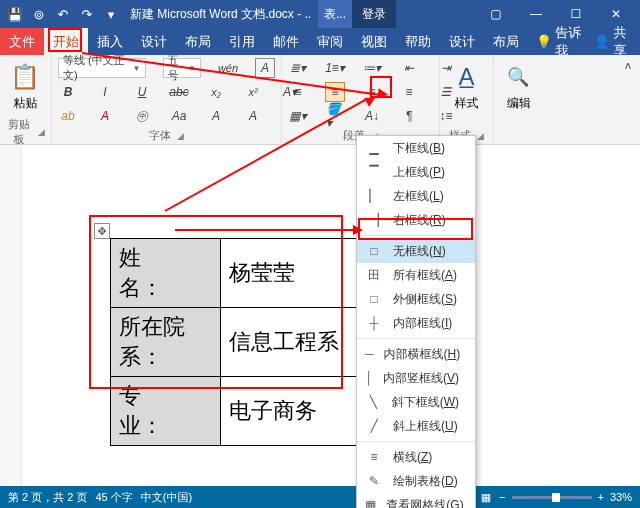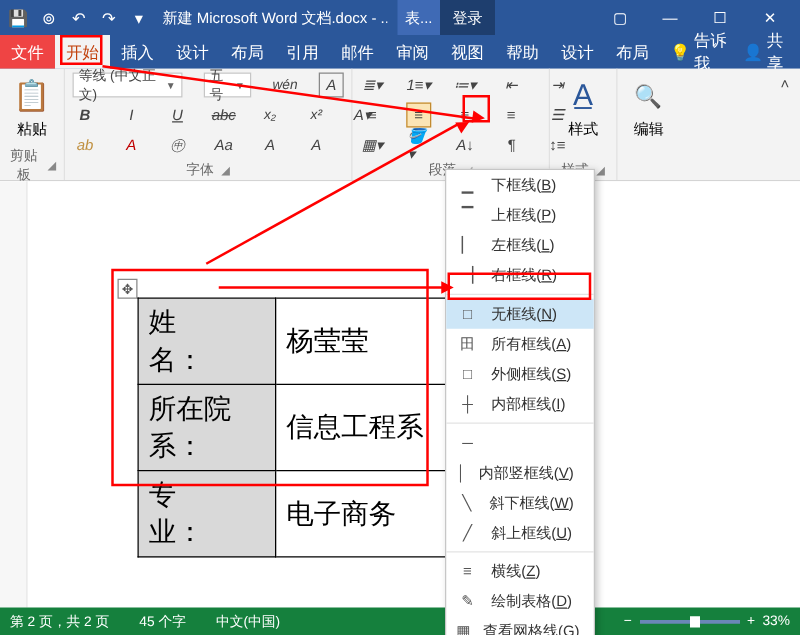--- a/index.html
+++ b/index.html
@@ -49,21 +49,21 @@
   table.wtbl td.val { width: 160px; }
 
   
   .dropdown { position: absolute; background: #fff; border: 1px solid #c6c6c6; box-shadow: 2px 2px 6px rgba(0,0,0,.25); font-size: 12px; z-index: 50; }
   .dropdown .item { display: flex; align-items: center; height: 24px; padding: 0 16px 0 8px; gap: 10px; color: #333; }
   .dropdown .item .ico { width: 18px; text-align: center; font-size: 12px; color: #555; }
   .dropdown .item .txt { flex: 1; white-space: nowrap; }
   .dropdown .sep { height: 1px; background: #e3e3e3; margin: 3px 0; }
 
   
-  .status { position: absolute; bottom: 0; left: 0; right: 0; height: 22px; background: #15803d; color: #fff; display: flex; align-items: center; padding: 0 8px; font-size: 11px; gap: 24px; }
+  .status { position: absolute; bottom: 0; left: 0; right: 0; height: 22px; background: #0369a1; color: #fff; display: flex; align-items: center; padding: 0 8px; font-size: 11px; gap: 8px; }
   .status .spacer { flex: 1; }
   .status .zoom { display: flex; align-items: center; gap: 6px; }
   .status .track { width: 80px; height: 3px; background: #6a87b8; position: relative; }
   .status .thumb { position: absolute; top: -3px; left: 50%; width: 8px; height: 9px; background: #fff; }
 
   
   .annot-box { position: absolute; border: 2px solid #f00; pointer-events: none; z-index: 60; }
   .arrow-line { position:absolute; background:#f00; height:2px; transform-origin: left center; z-index:60; pointer-events:none;}
   .arrow-head { position:absolute; width:0; height:0; border-left:10px solid #f00; border-top:5px solid transparent; border-bottom:5px solid transparent; z-index:61; pointer-events:none;}
   .u { text-decoration: underline; }
@@ -269,20 +269,21 @@
       <span class="ico">□</span>
       <span class="txt">外侧框线(<span class="u">S</span>)</span>
     </div>
     <div class="item">
       <span class="ico">┼</span>
       <span class="txt">内部框线(<span class="u">I</span>)</span>
     </div>
     <div class="sep"></div>
     <div class="item">
       <span class="ico">─</span>
+      <span class="txt">内部横框线(<span class="u">H</span>)</span>
     </div>
     <div class="item">
       <span class="ico">│</span>
       <span class="txt">内部竖框线(<span class="u">V</span>)</span>
     </div>
     <div class="item">
       <span class="ico">╲</span>
       <span class="txt">斜下框线(<span class="u">W</span>)</span>
     </div>
     <div class="item">

